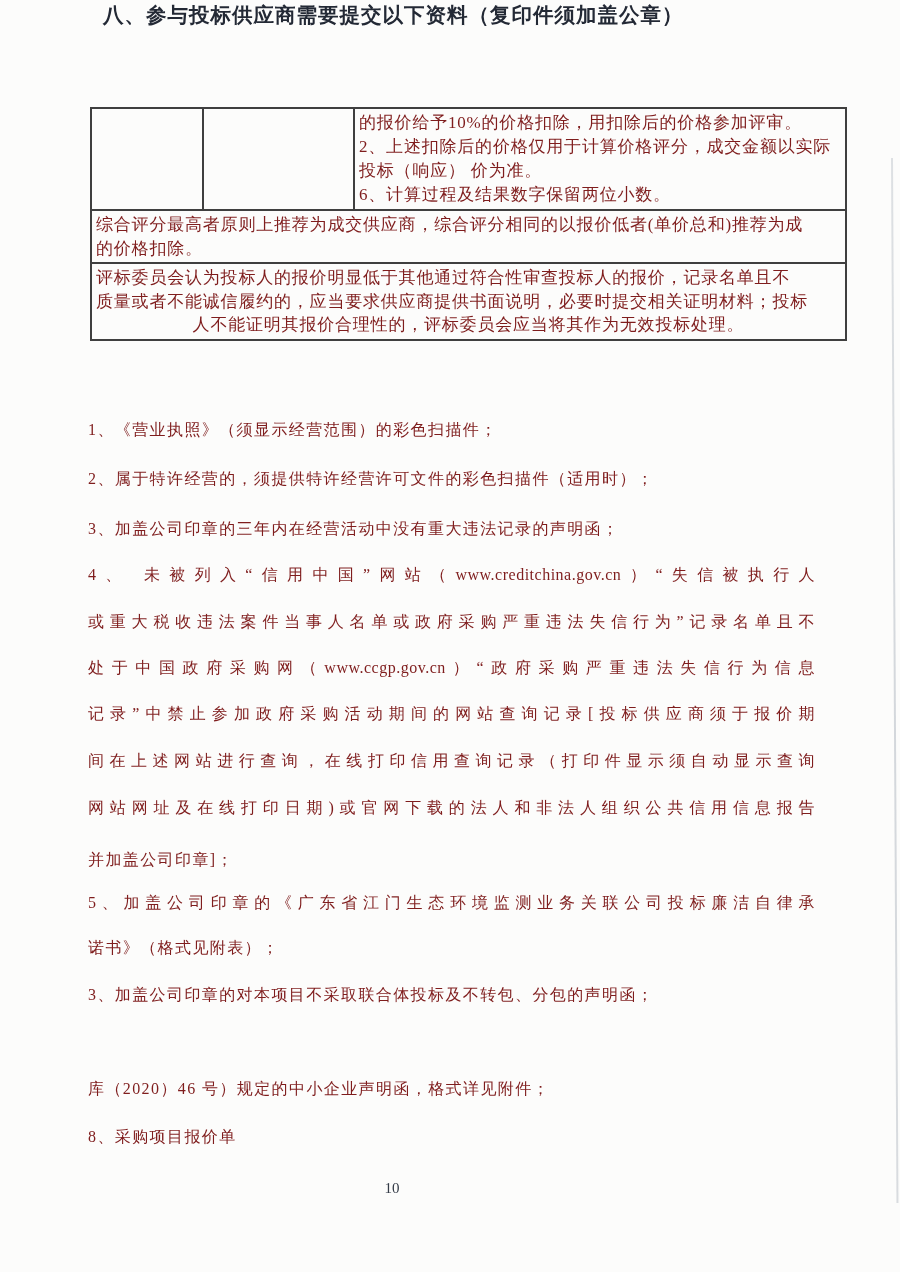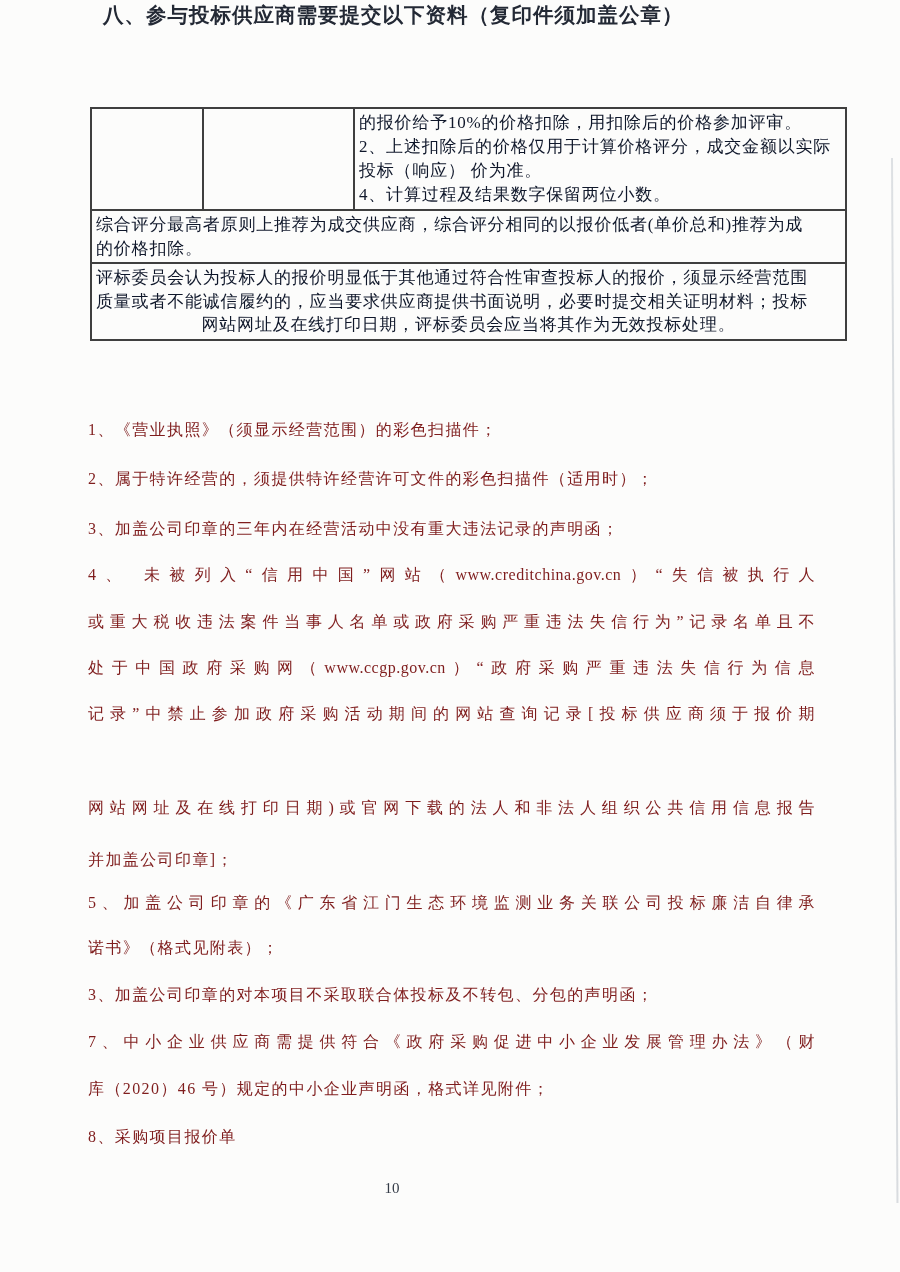--- a/index.html
+++ b/index.html
@@ -10,21 +10,21 @@
   }
   .page{
     position:relative;width:900px;height:1272px;
     background:#fcfcfb;overflow:hidden;
     color:#2f3642;
   }
   
   .doc-table{
     position:absolute;left:90px;top:107px;width:725px;
     border-collapse:collapse;table-layout:fixed;
-    font-size:17px;color:#0f172a;letter-spacing:0.8px;
+    font-size:17px;color:#7f1d1d;letter-spacing:0.8px;
   }
   .doc-table td{
     border:2px solid #3f3f3f;
     vertical-align:top;padding:2px 4px;
   }
   .doc-table .c1{width:102px;}
   .doc-table .c2{width:141px;}
   .doc-table .c3{width:482px;}
   .tline{white-space:nowrap;line-height:23.5px;}
   .r1 .tline{line-height:24px;}
@@ -62,60 +62,60 @@
 
   <table class="doc-table">
     <tbody>
       <tr class="r1" style="height:92px;">
         <td class="c1"></td>
         <td class="c2"></td>
         <td class="c3">
           <div class="tline">的报价给予10%的价格扣除，用扣除后的价格参加评审。</div>
           <div class="tline">2、上述扣除后的价格仅用于计算价格评分，成交金额以实际</div>
           <div class="tline">投标（响应） 价为准。</div>
-          <div class="tline">4、计算过程及结果数字保留两位小数。</div>
+          <div class="tline">6、计算过程及结果数字保留两位小数。</div>
         </td>
       </tr>
       <tr style="height:43px;">
         <td colspan="3">
           <div class="tline">综合评分最高者原则上推荐为成交供应商，综合评分相同的以报价低者(单价总和)推荐为成</div>
           <div class="tline">的价格扣除。</div>
         </td>
       </tr>
       <tr style="height:74px;">
         <td colspan="3">
-          <div class="tline">评标委员会认为投标人的报价明显低于其他通过符合性审查投标人的报价，须显示经营范围</div>
+          <div class="tline">评标委员会认为投标人的报价明显低于其他通过符合性审查投标人的报价，记录名单且不</div>
           <div class="tline">质量或者不能诚信履约的，应当要求供应商提供书面说明，必要时提交相关证明材料；投标</div>
-          <div class="tline center">网站网址及在线打印日期，评标委员会应当将其作为无效投标处理。</div>
+          <div class="tline center">人不能证明其报价合理性的，评标委员会应当将其作为无效投标处理。</div>
         </td>
       </tr>
     </tbody>
   </table>
 
   <div class="bheading">八、参与投标供应商需要提交以下资料（复印件须加盖公章）</div>
 
   <div class="bline" style="top:415px;">1、《营业执照》（须显示经营范围）的彩色扫描件；</div>
 
   <div class="bline" style="top:464px;">2、属于特许经营的，须提供特许经营许可文件的彩色扫描件（适用时）；</div>
 
   <div class="bline" style="top:514px;">3、加盖公司印章的三年内在经营活动中没有重大违法记录的声明函；</div>
 
   <div class="bline fill" style="top:560px;">4、 未被列入“信用中国”网站（www.creditchina.gov.cn）“失信被执行人</div>
   <div class="bline fill" style="top:607px;">或重大税收违法案件当事人名单或政府采购严重违法失信行为”记录名单且不</div>
   <div class="bline fill" style="top:653px;">处于中国政府采购网（www.ccgp.gov.cn）“政府采购严重违法失信行为信息</div>
   <div class="bline fill" style="top:699px;">记录”中禁止参加政府采购活动期间的网站查询记录[投标供应商须于报价期</div>
+  <div class="bline fill" style="top:746px;">间在上述网站进行查询，在线打印信用查询记录（打印件显示须自动显示查询</div>
   <div class="bline fill" style="top:793px;">网站网址及在线打印日期)或官网下载的法人和非法人组织公共信用信息报告</div>
   <div class="bline" style="top:845px;">并加盖公司印章]；</div>
 
   <div class="bline fill" style="top:888px;">5、加盖公司印章的《广东省江门生态环境监测业务关联公司投标廉洁自律承</div>
   <div class="bline" style="top:933px;">诺书》（格式见附表）；</div>
 
   <div class="bline" style="top:980px;">3、加盖公司印章的对本项目不采取联合体投标及不转包、分包的声明函；</div>
 
-  <div class="bline fill" style="top:1027px;">7、中小企业供应商需提供符合《政府采购促进中小企业发展管理办法》（财</div>
   <div class="bline" style="top:1074px;">库（2020）46 号）规定的中小企业声明函，格式详见附件；</div>
 
   <div class="bline" style="top:1122px;">8、采购项目报价单</div>
 
   <div class="page-number">10</div>
 
   <div class="scan-edge"></div>
 </div>
 
 </body></html>

